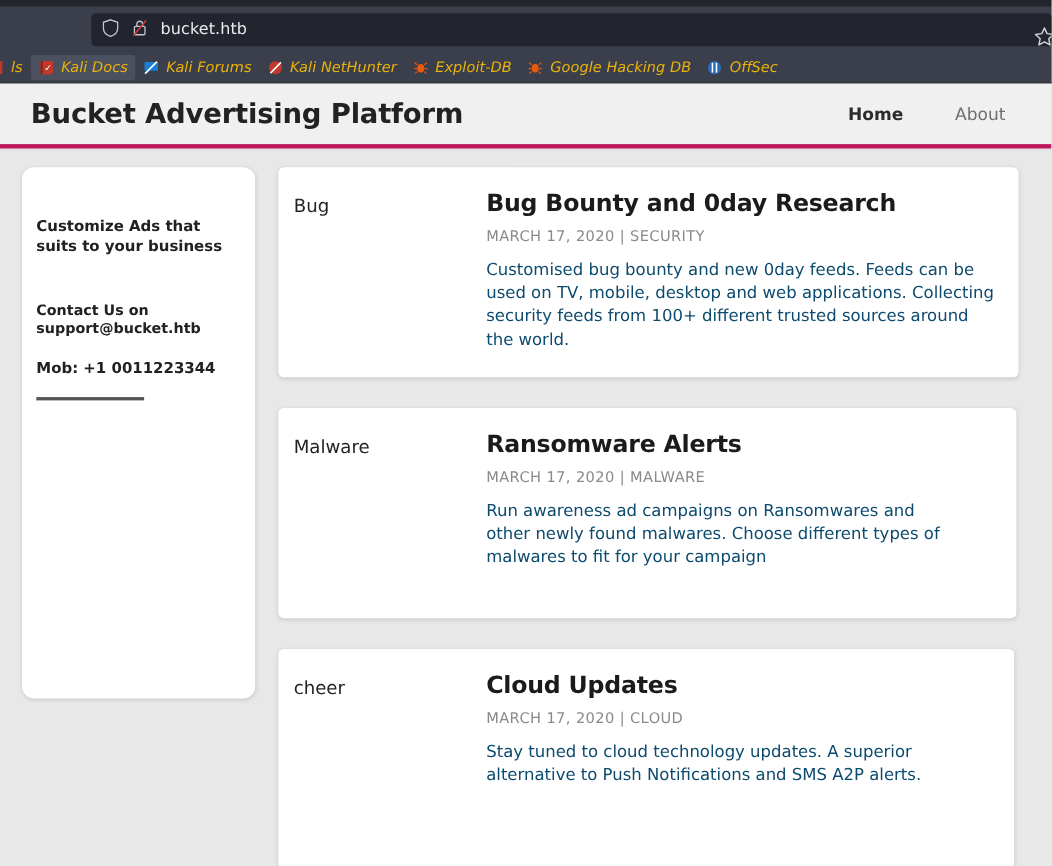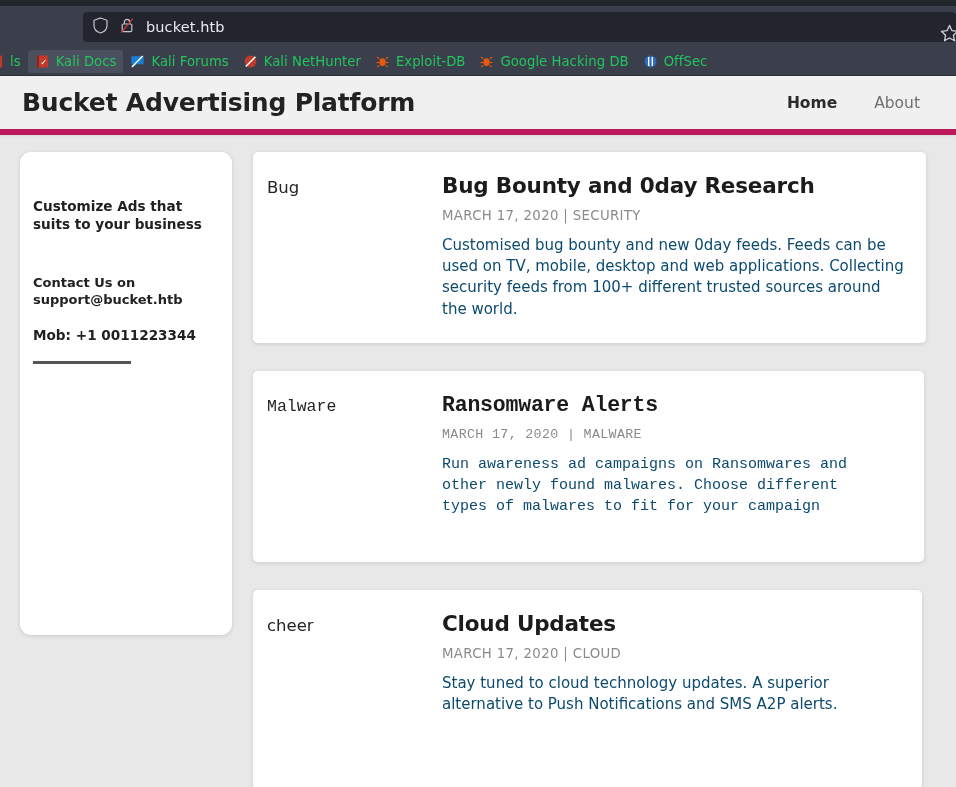--- a/index.html
+++ b/index.html
@@ -90,23 +90,24 @@
     border-radius: 3px;
     white-space: nowrap;
     height: 23px;
   }
 
   .bm.first { margin-left: -18px; }
 
   .bm.active { background: #4b505e; }
 
   .bm-label {
-    color: #22c55e;
+    color: #eab308;
     font-size: 13.2px;
     letter-spacing: 0.05px;
+    font-style: italic;
   }
 
   .bm-ico {
     width: 15px;
     height: 15px;
     flex: 0 0 auto;
     display: block;
   }
 
   
@@ -115,38 +116,38 @@
     height: 717px;
     background: #e8e8e8;
     overflow: hidden;
   }
 
   .site-header {
     background: #f0f0f0;
     height: 59px;
     display: flex;
     align-items: center;
-    padding: 0 22px;
-    border-bottom: 6px solid #be185d;
+    padding: 0 28px;
+    border-bottom: 4px solid #be185d;
     box-shadow: 0 1px 2px rgba(0,0,0,0.06);
     justify-content: flex-end;
   }
 
   .site-title {
     font-size: 25px;
     font-weight: bold;
     color: #222222;
     letter-spacing: -0.2px;
   }
 
   .site-nav {
     margin-left: auto;
     display: flex;
     align-items: center;
-    gap: 37px;
+    gap: 47px;
     padding-right: 14px;
   }
 
   .nav-link {
     font-size: 15.5px;
     color: #6f6f6f;
     text-decoration: none;
   }
 
   .nav-link.active {
@@ -214,21 +215,21 @@
   .post-card {
     background: #ffffff;
     border-radius: 5px;
     box-shadow: 0 1px 4px rgba(0,0,0,0.13);
     display: flex;
     padding: 22px 20px 22px 14px;
     min-height: 191px;
   }
 
   .post-card.w1 { width: 673px; height: 191px; }
-  .post-card.w2 { width: 671px; height: 191px; font-family: Liberation Mono, monospace; }
+  .post-card.w2 { width: 671px; height: 191px; }
   .post-card.w3 { width: 669px; height: 200px; }
 
   .post-cat {
     flex: 0 0 auto;
     width: 175px;
     font-size: 16.5px;
     color: #232323;
     padding-top: 4px;
     line-height: 1.2;
   }

